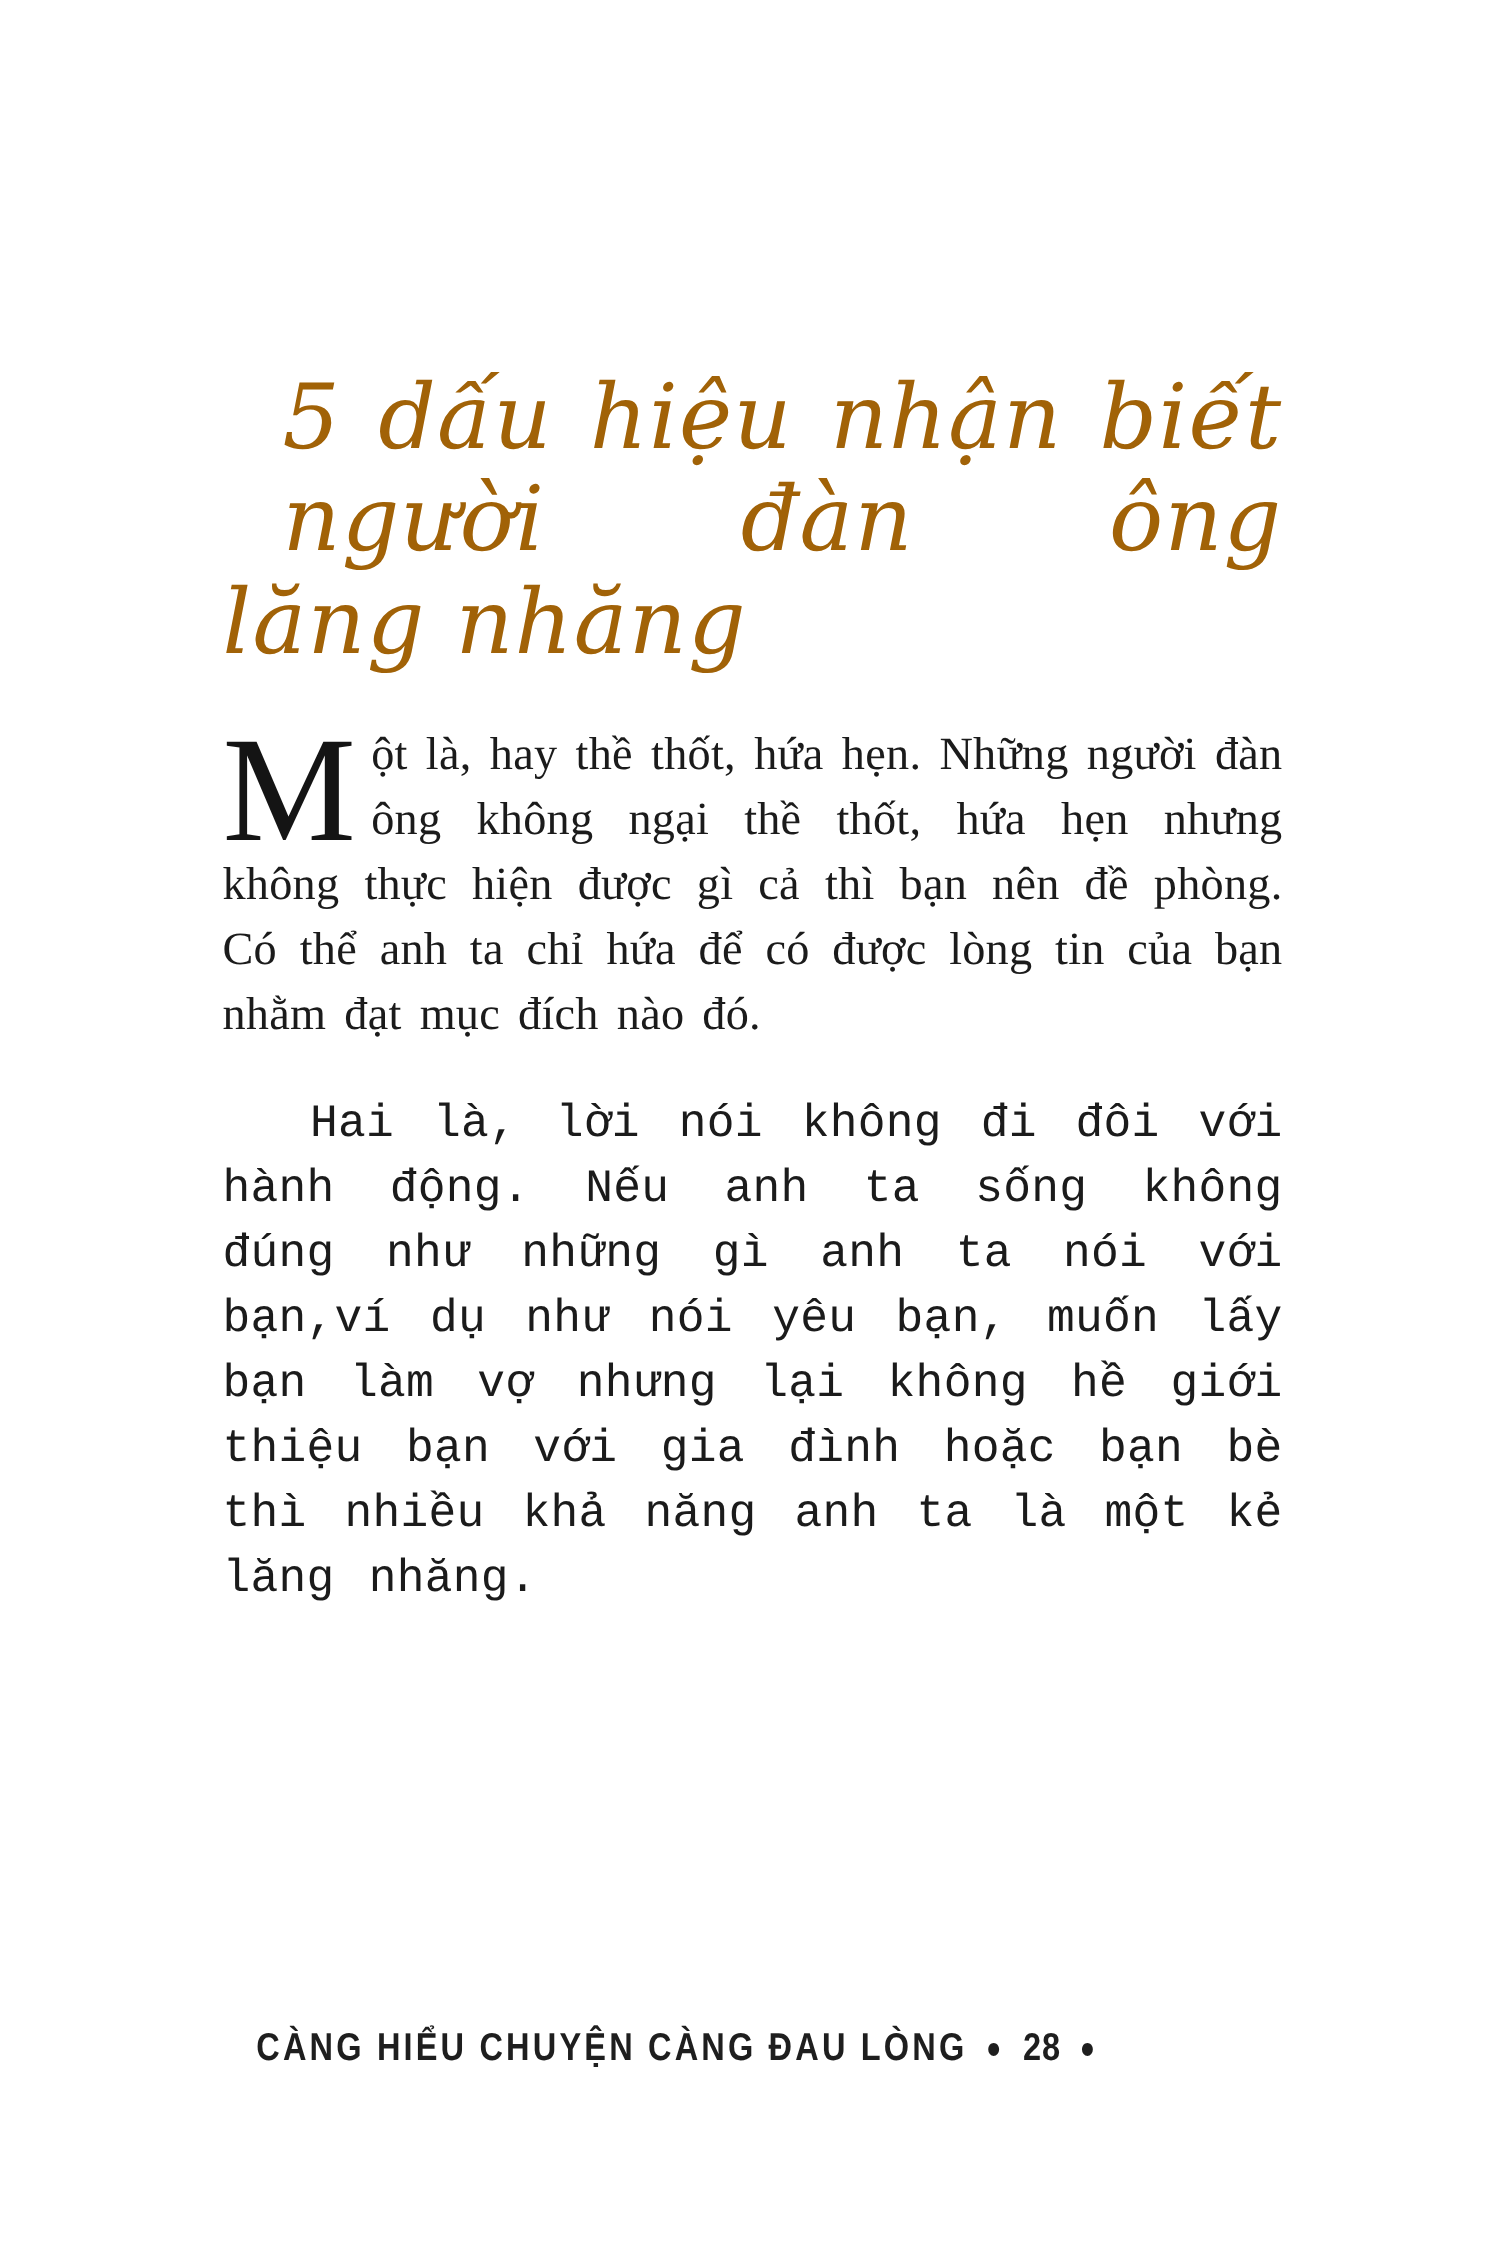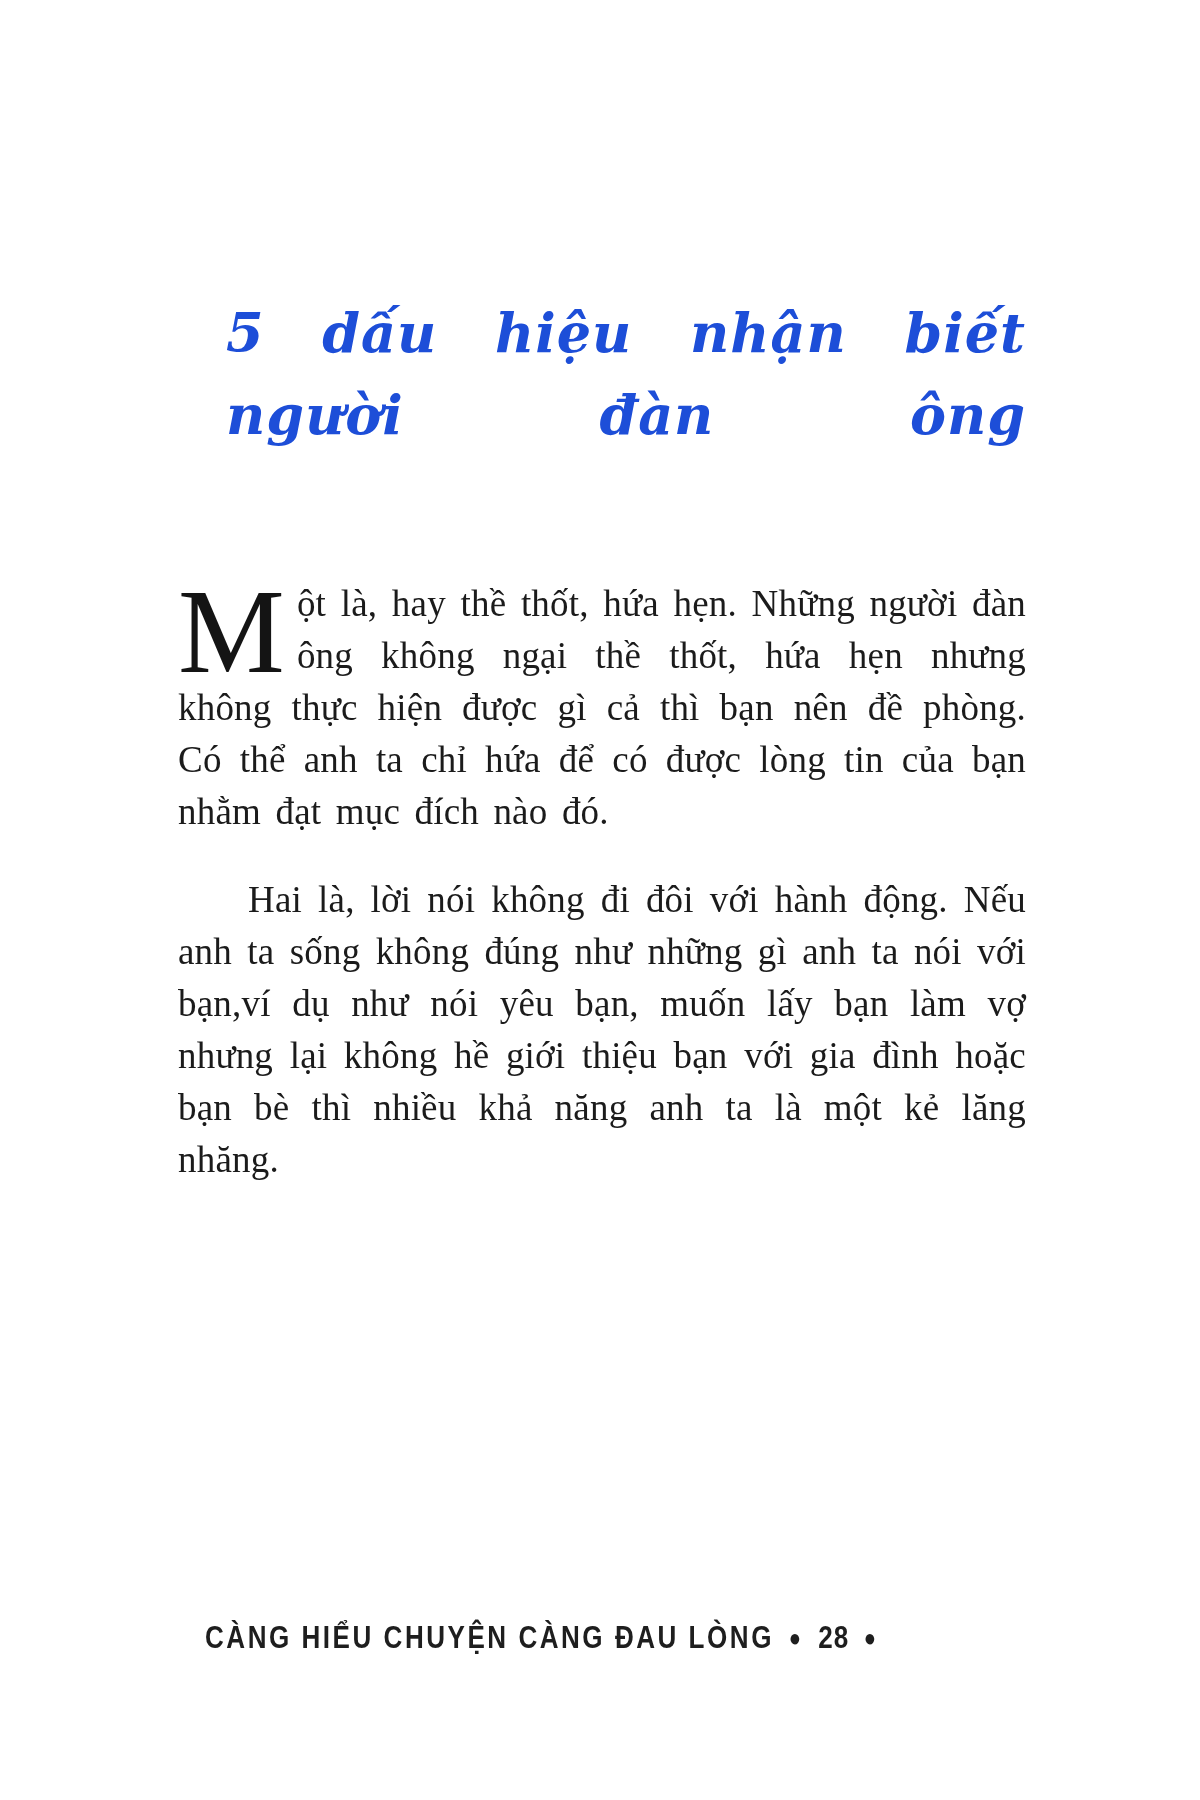--- a/index.html
+++ b/index.html
@@ -18,24 +18,24 @@
   }
 
   
   .chapter-title {
     position: absolute;
     left: 178px;
     top: 292px;
     width: 848px;
     font-family: "DejaVu Serif", serif;
     font-style: italic;
-    font-weight: 700;
-    font-size: 54px;
+    font-weight: 400;
+    font-size: 72px;
     line-height: 82px;
-    color: #1d4ed8;
+    color: #a16207;
     letter-spacing: 1px;
   }
   .title-line.line1 {
     padding-left: 48px;
     box-sizing: border-box;
     text-align: justify;
     text-align-last: justify;
   }
   .title-line.line2 {
     text-align: left;
@@ -48,21 +48,21 @@
     top: 578px;
     width: 848px;
     font-size: 37px;
     line-height: 52px;
     text-align: justify;
     word-spacing: 5px;
     letter-spacing: 0.2px;
     hyphens: none;
   }
   .para { margin: 0 0 36px 0; }
-  .para.indent { text-indent: 70px; }
+  .para.indent { text-indent: 70px; font-family: Liberation Mono, monospace; }
   .dropcap {
     float: left;
     font-size: 120px;
     line-height: 0.87;
     height: 102px;
     padding: 2px 12px 0 0;
     font-family: "Liberation Serif", serif;
     color: #141414;
   }
 
@@ -88,20 +88,21 @@
   }
   .footer .pageno { letter-spacing: 1px; }
 </style>
 </head>
 <body>
 
 <div class="page">
 
   <div class="chapter-title">
     <div class="title-line line1">5 dấu hiệu nhận biết người đàn ông</div>
+    <div class="title-line line2">lăng nhăng</div>
   </div>
 
   <div class="body">
     <p class="para first">
       <span class="dropcap">M</span><span>ột là, hay thề thốt, hứa hẹn. Những người đàn ông không ngại thề thốt, hứa hẹn nhưng không thực hiện được gì cả thì bạn nên đề phòng. Có thể anh ta chỉ hứa để có được lòng tin của bạn nhằm đạt mục đích nào đó.</span>
     </p>
     <p class="para indent">Hai là, lời nói không đi đôi với hành động. Nếu anh ta sống không đúng như những gì anh ta nói với bạn,ví dụ như nói yêu bạn, muốn lấy bạn làm vợ nhưng lại không hề giới thiệu bạn với gia đình hoặc bạn bè thì nhiều khả năng anh ta là một kẻ lăng nhăng.</p>
   </div>
 
   <div class="footer">

